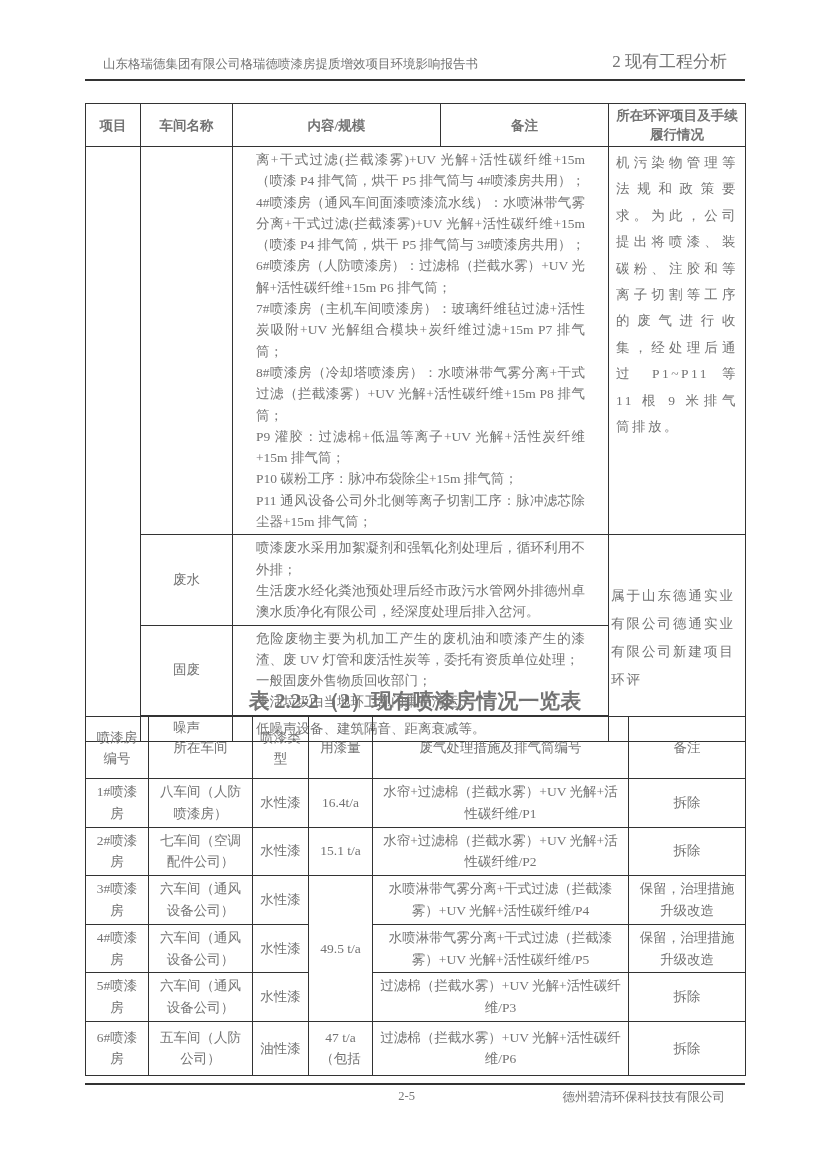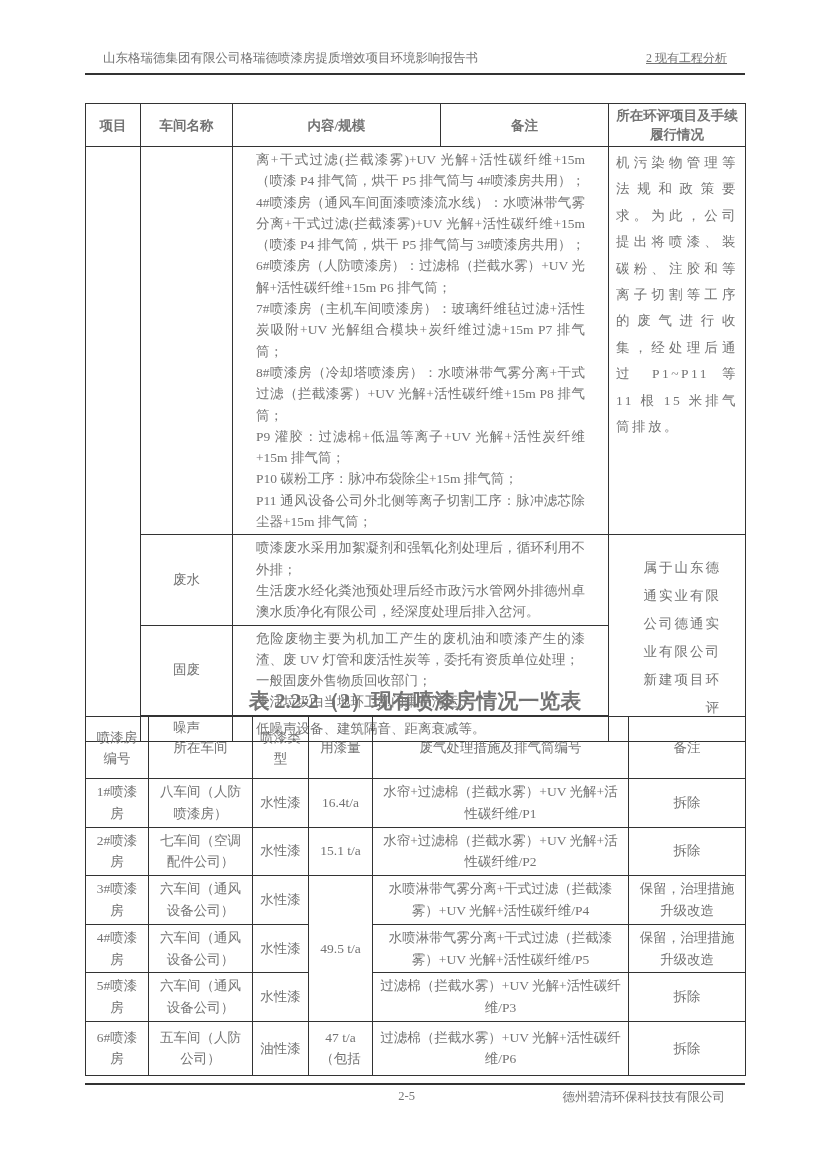--- a/index.html
+++ b/index.html
@@ -8,21 +8,21 @@
     font-family:"Liberation Serif","DejaVu Serif",serif;
     color:#737373; overflow:hidden;
   }
   
   .page-header {
     position:absolute; left:85px; top:50px; width:660px; box-sizing:border-box;
     display:flex; justify-content:space-between; align-items:flex-end;
     padding:0 18px 6px 18px; border-bottom:2px solid #333333;
   }
   .hdr-left { font-size:12.5px; }
-  .hdr-right { font-size:12px;text-decoration:underline; }
+  .hdr-right { font-size:17px; }
 
   
   table { border-collapse:collapse; table-layout:fixed; }
   td, th { border:1px solid #333333; box-sizing:border-box; }
 
   
   .t1 { position:absolute; left:85px; top:103px; width:660px; font-size:13.5px; }
   .t1 th {
     font-weight:bold; text-align:center; vertical-align:middle;
     padding:2px 4px; line-height:19px; height:41px; font-size:13.5px;
@@ -30,21 +30,21 @@
   .t1 .label-cell { text-align:center; vertical-align:middle; padding:2px 4px; }
   .t1 .content-cell {
     white-space:pre-line; text-align:justify; text-justify:inter-character;
     vertical-align:top; padding:2px 23px; line-height:21.3px;
   }
   .t1 .status-cell {
     white-space:normal; text-align:justify; text-justify:inter-character;
     vertical-align:top; padding:3px 7px; line-height:26.4px; letter-spacing:2.5px;
   }
   .t1 .status-span-cell {
-    text-align:right; vertical-align:middle; padding:2px 24px;
+    text-align:left; vertical-align:middle; padding:2px 2px;
     line-height:28px; letter-spacing:2px;
   }
 
   
   .table-title {
     position:absolute; left:85px; top:688px; width:660px; text-align:center;
     font-weight:bold; font-size:21px; line-height:26px;
   }
 
   
@@ -98,21 +98,21 @@
         <td rowspan="4"></td>
         <td></td>
         <td colspan="2" class="content-cell" style="height:344px">离+干式过滤(拦截漆雾)+UV 光解+活性碳纤维+15m（喷漆 P4 排气筒，烘干 P5 排气筒与 4#喷漆房共用）；
 4#喷漆房（通风车间面漆喷漆流水线）：水喷淋带气雾分离+干式过滤(拦截漆雾)+UV 光解+活性碳纤维+15m（喷漆 P4 排气筒，烘干 P5 排气筒与 3#喷漆房共用）；
 6#喷漆房（人防喷漆房）：过滤棉（拦截水雾）+UV 光解+活性碳纤维+15m P6 排气筒；
 7#喷漆房（主机车间喷漆房）：玻璃纤维毡过滤+活性炭吸附+UV 光解组合模块+炭纤维过滤+15m P7 排气筒；
 8#喷漆房（冷却塔喷漆房）：水喷淋带气雾分离+干式过滤（拦截漆雾）+UV 光解+活性碳纤维+15m P8 排气筒；
 P9 灌胶：过滤棉+低温等离子+UV 光解+活性炭纤维+15m 排气筒；
 P10 碳粉工序：脉冲布袋除尘+15m 排气筒；
 P11 通风设备公司外北侧等离子切割工序：脉冲滤芯除尘器+15m 排气筒；</td>
-        <td class="status-cell">机污染物管理等法规和政策要求。为此，公司提出将喷漆、装碳粉、注胶和等离子切割等工序的废气进行收集，经处理后通过 P1~P11 等 11 根 15 米排气筒排放。</td>
+        <td class="status-cell">机污染物管理等法规和政策要求。为此，公司提出将喷漆、装碳粉、注胶和等离子切割等工序的废气进行收集，经处理后通过 P1~P11 等 11 根 9 米排气筒排放。</td>
       </tr>
       <tr>
         <td class="label-cell" style="height:86px">废水</td>
         <td colspan="2" class="content-cell">喷漆废水采用加絮凝剂和强氧化剂处理后，循环利用不外排；
 生活废水经化粪池预处理后经市政污水管网外排德州卓澳水质净化有限公司，经深度处理后排入岔河。</td>
         <td rowspan="3" class="status-span-cell">属于山东德通实业有限公司德通实业有限公司新建项目环评</td>
       </tr>
       <tr>
         <td class="label-cell" style="height:85px">固废</td>
         <td colspan="2" class="content-cell">危险废物主要为机加工产生的废机油和喷漆产生的漆渣、废 UV 灯管和废活性炭等，委托有资质单位处理；

